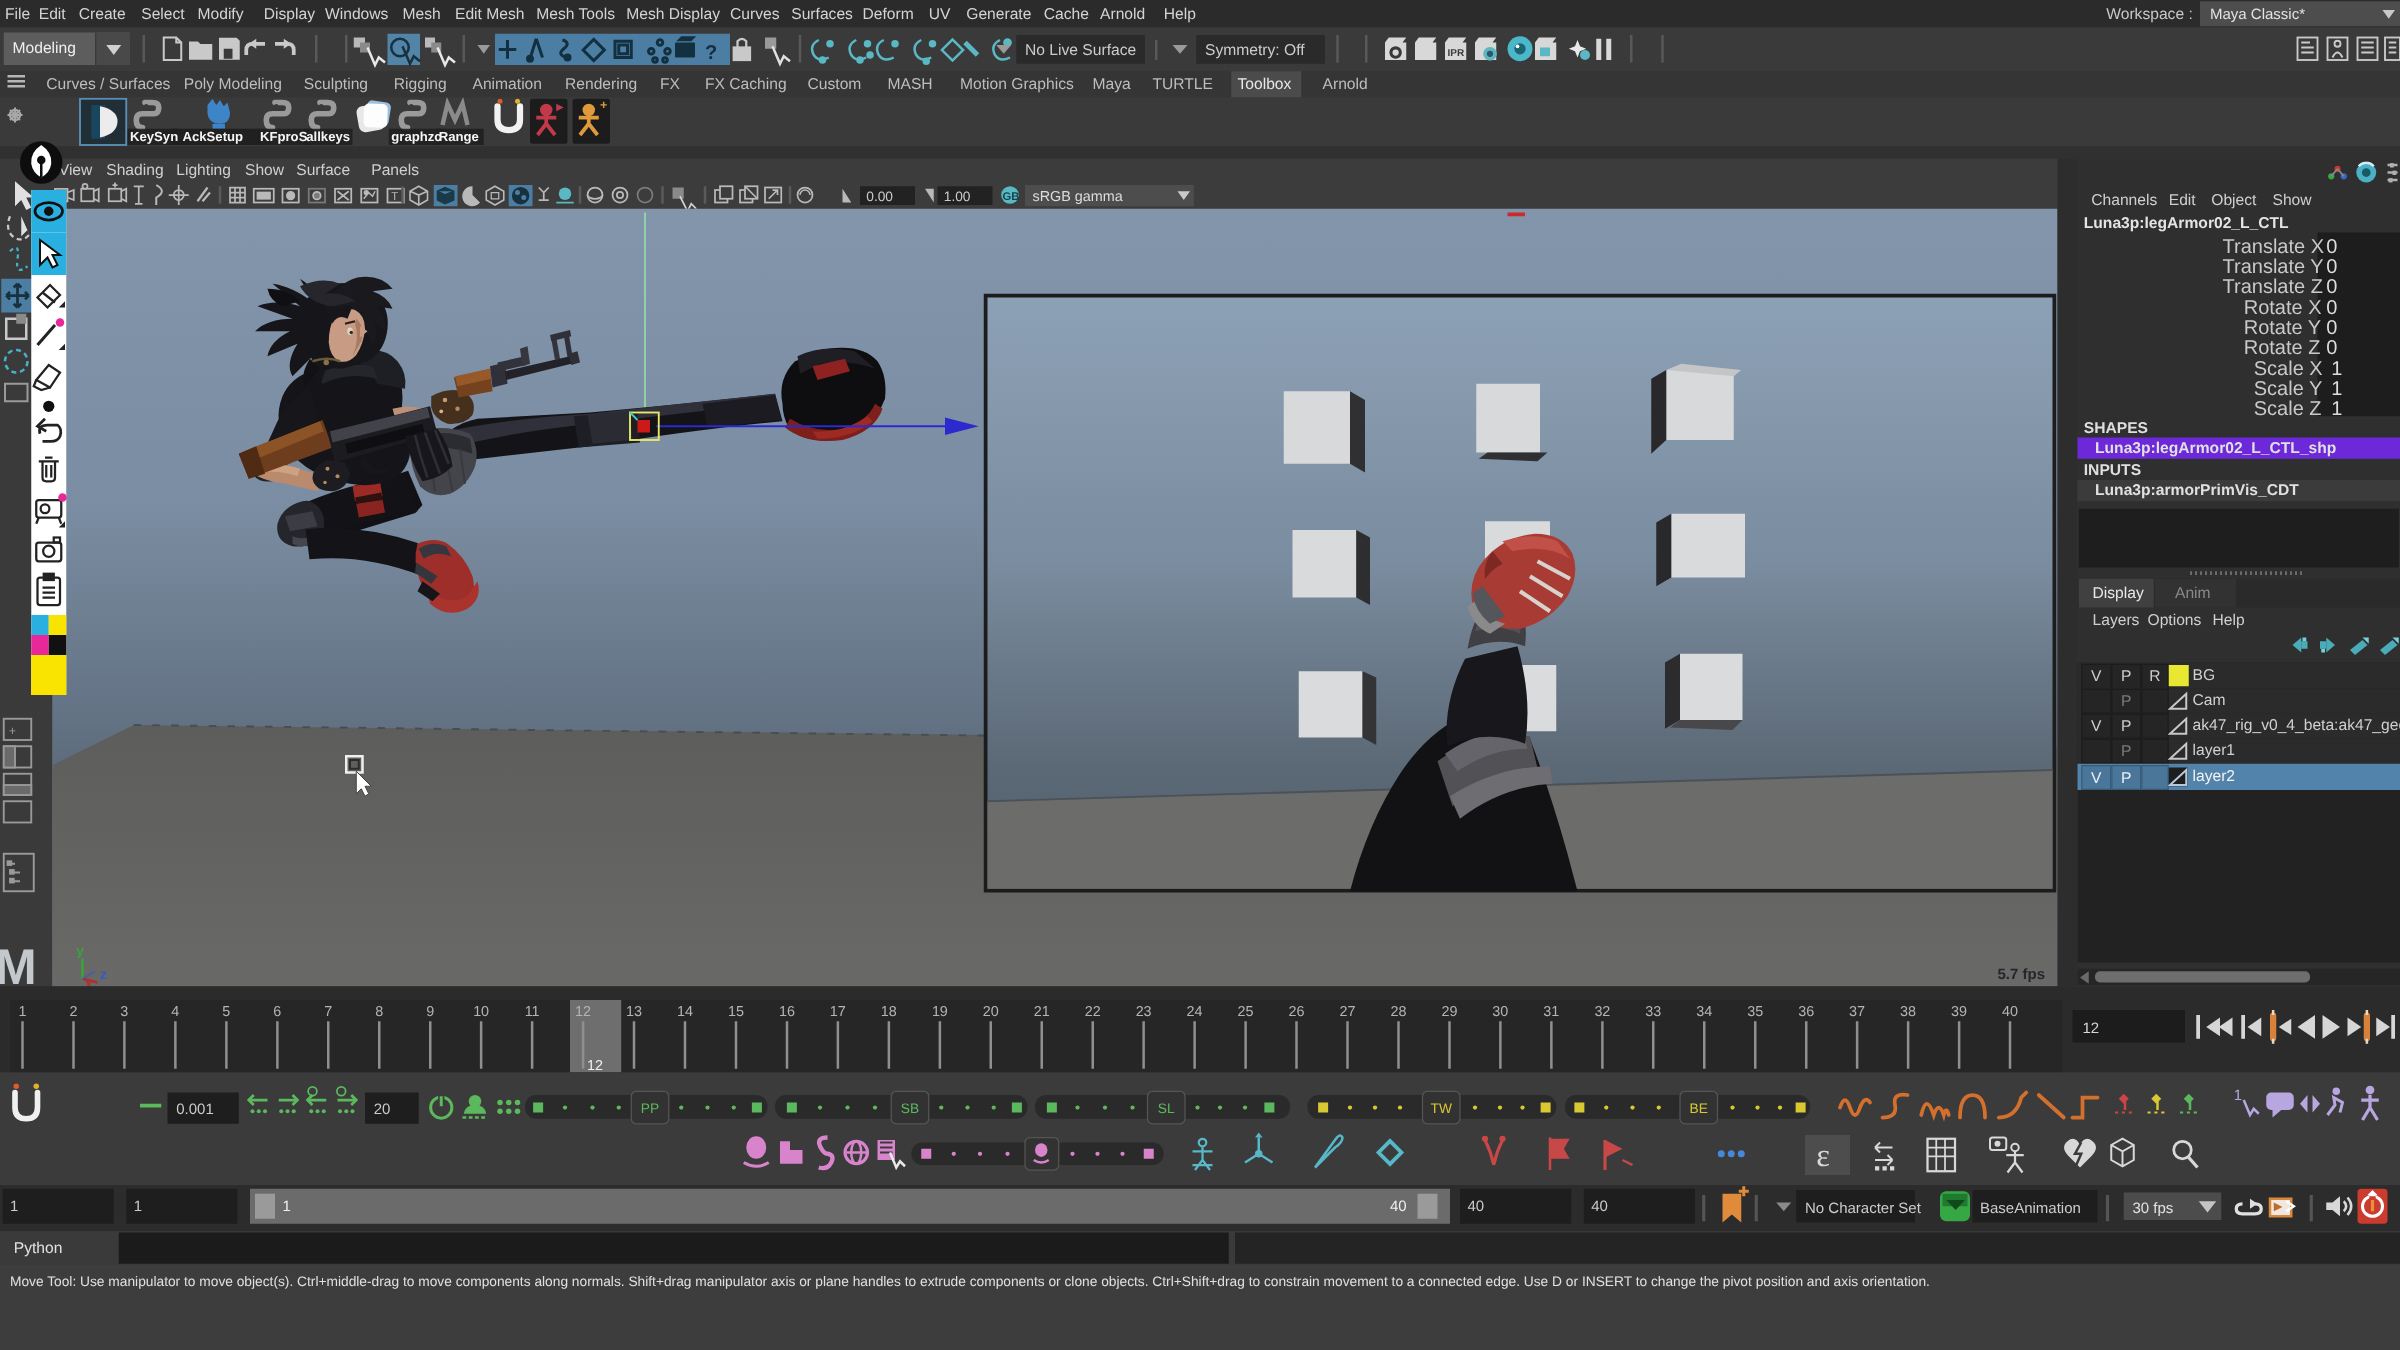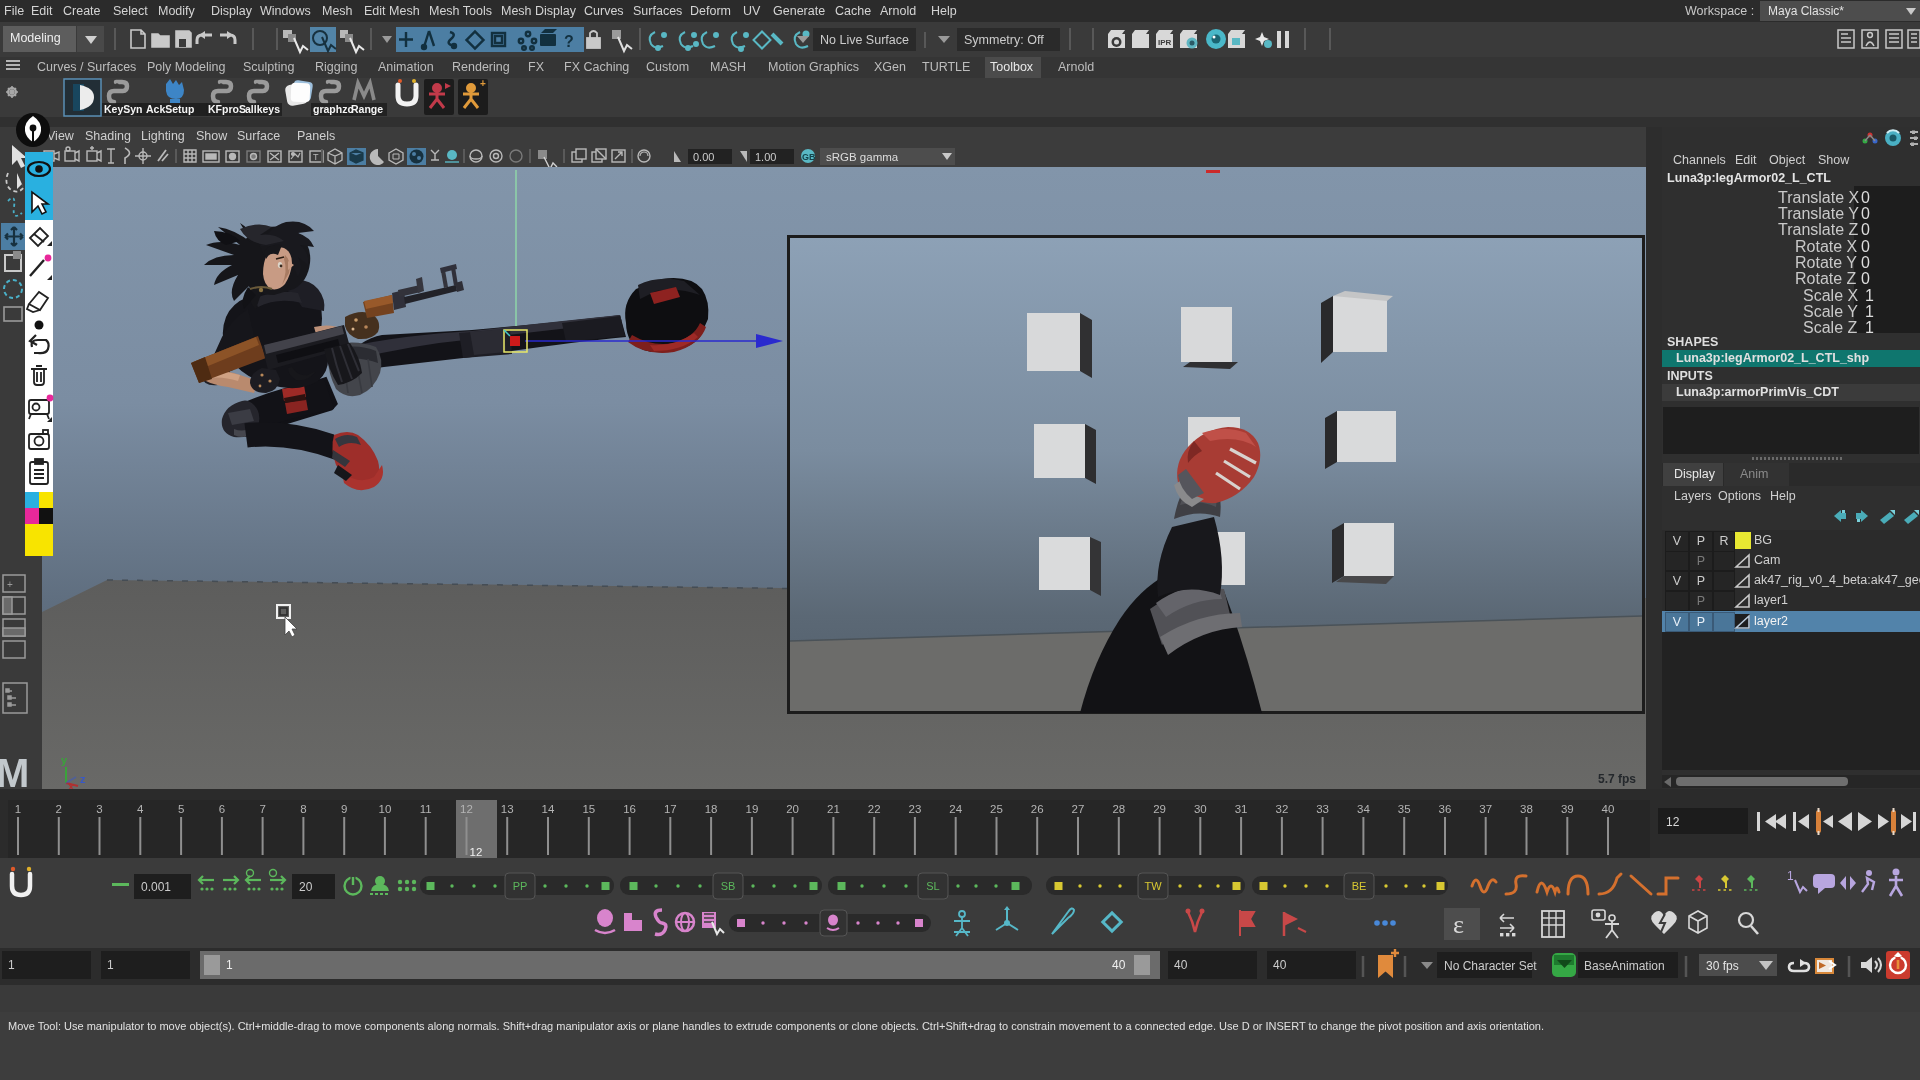--- a/index.html
+++ b/index.html
@@ -198,21 +198,21 @@
     <span class="txt" style="left:147px;top:3px;">Poly Modeling</span>
     <span class="txt" style="left:243px;top:3px;">Sculpting</span>
     <span class="txt" style="left:315px;top:3px;">Rigging</span>
     <span class="txt" style="left:378px;top:3px;text-align:right;">Animation</span>
     <span class="txt" style="left:452px;top:3px;">Rendering</span>
     <span class="txt" style="left:528px;top:3px;">FX</span>
     <span class="txt" style="left:564px;top:3px;">FX Caching</span>
     <span class="txt" style="left:646px;top:3px;">Custom</span>
     <span class="txt" style="left:710px;top:3px;">MASH</span>
     <span class="txt" style="left:768px;top:3px;">Motion Graphics</span>
-    <span class="txt" style="left:874px;top:3px;">XGen</span>
+    <span class="txt" style="left:874px;top:3px;">Maya</span>
     <span class="txt" style="left:922px;top:3px;">TURTLE</span>
     <span class="txt" style="left:990px;top:3px;color:#e8e8e8;">Toolbox</span>
     <span class="txt" style="left:1058px;top:3px;">Arnold</span>
   </div>
 
   <div class="abs" id="shelf" style="left:0;top:78px;width:1920px;height:39px;background:#3a3a3a;">
     <svg class="abs" style="left:0;top:0;" width="1920" height="39">
       <circle cx="12" cy="14" r="4" fill="none" stroke="#a8a8a8" stroke-width="2"></circle>
       <g stroke="#a8a8a8" stroke-width="1.6">
           <path d="M12,8 L12,20 M6,14 L18,14 M8,10 L16,18 M16,10 L8,18"></path>
@@ -702,21 +702,21 @@
       <span class="txt" style="left:133px;top:84px;">Rotate Z</span>
         <span class="txt" style="left:199px;top:84px;color:#dddddd;">0</span>
       <span class="txt" style="left:141px;top:101px;">Scale X</span>
         <span class="txt" style="left:203px;top:101px;color:#dddddd;">1</span>
       <span class="txt" style="left:141px;top:117px;">Scale Y</span>
         <span class="txt" style="left:203px;top:117px;color:#dddddd;">1</span>
       <span class="txt" style="left:141px;top:133px;">Scale Z</span>
         <span class="txt" style="left:203px;top:133px;color:#dddddd;">1</span>
     </div>
     <span class="txt" style="left:5px;top:208px;font-size:12.5px;font-weight:bold;color:#dedede;">SHAPES</span>
-    <div class="abs" style="left:0;top:223px;width:258px;height:17px;background:#0f766e;">
+    <div class="abs" style="left:0;top:223px;width:258px;height:17px;background:#6d28d9;">
       <span class="txt" style="left:14px;top:1px;font-size:12.5px;font-weight:bold;color:#e0e0e0;">Luna3p:legArmor02_L_CTL_shp</span>
     </div>
     <span class="txt" style="left:5px;top:242px;font-size:12.5px;font-weight:bold;color:#dedede;">INPUTS</span>
     <div class="abs" style="left:0;top:257px;width:263px;height:17px;background:#3b3b3b;">
       <span class="txt" style="left:14px;top:1px;font-size:12.5px;font-weight:bold;color:#e0e0e0;">Luna3p:armorPrimVis_CDT</span>
     </div>
 
     <div class="abs" style="left:1px;top:280px;width:256px;height:47px;background:#1e1e1e;"></div>
 
     <div class="abs" style="left:90px;top:330px;width:92px;height:3px;background:repeating-linear-gradient(90deg,#6a6a6a 0 2px,transparent 2px 4px);"></div>
@@ -1175,20 +1175,25 @@
       <path d="M25,13 Q29,17 25,21 M28,10 Q34,17 28,24" stroke="#d8d8d8" stroke-width="2" fill="none"></path>
 
       <rect x="36" y="3" width="24" height="28" rx="3" fill="#cb3b2e"></rect>
       <circle cx="48" cy="17" r="8" fill="none" stroke="#ffffff" stroke-width="2.4"></circle>
       <path d="M48,9 L48,16" stroke="#cb3b2e" stroke-width="5"></path>
       <path d="M44,8 L48,4 L52,8 Z" fill="#ffffff"></path>
       <path d="M48,12 L48,21" stroke="#e8903a" stroke-width="2.6"></path>
     </svg>
   </div>
 
+  <div class="abs" id="cmdline" style="left:0;top:985px;width:1920px;height:27px;background:#3a3a3a;">
+    <span class="txt" style="left:11px;top:6px;font-size:12.5px;color:#e2e2e2;">Python</span>
+    <div class="abs" style="left:95px;top:1px;width:888px;height:25px;background:#1b1b1b;"></div>
+    <div class="abs" style="left:988px;top:1px;width:932px;height:25px;background:#242424;"></div>
+  </div>
 
   <div class="abs" id="helpline" style="left:0;top:1012px;width:1920px;height:68px;background:#3d3d3d;">
     <span class="txt" style="left:8px;top:8px;font-size:11px;color:#e0e0e0;">Move Tool: Use manipulator to move object(s). Ctrl+middle-drag to move components along normals. Shift+drag manipulator axis or plane handles to extrude components or clone objects. Ctrl+Shift+drag to constrain movement to a connected edge. Use D or INSERT to change the pivot position and axis orientation.</span>
   </div>
 
   <div class="abs" id="epicpen" style="left:0;top:110px;width:70px;height:460px;">
     <svg class="abs" style="left:0;top:0;" width="70" height="460">
 
       <rect x="25" y="42" width="28" height="404" fill="#ffffff"></rect>
 

